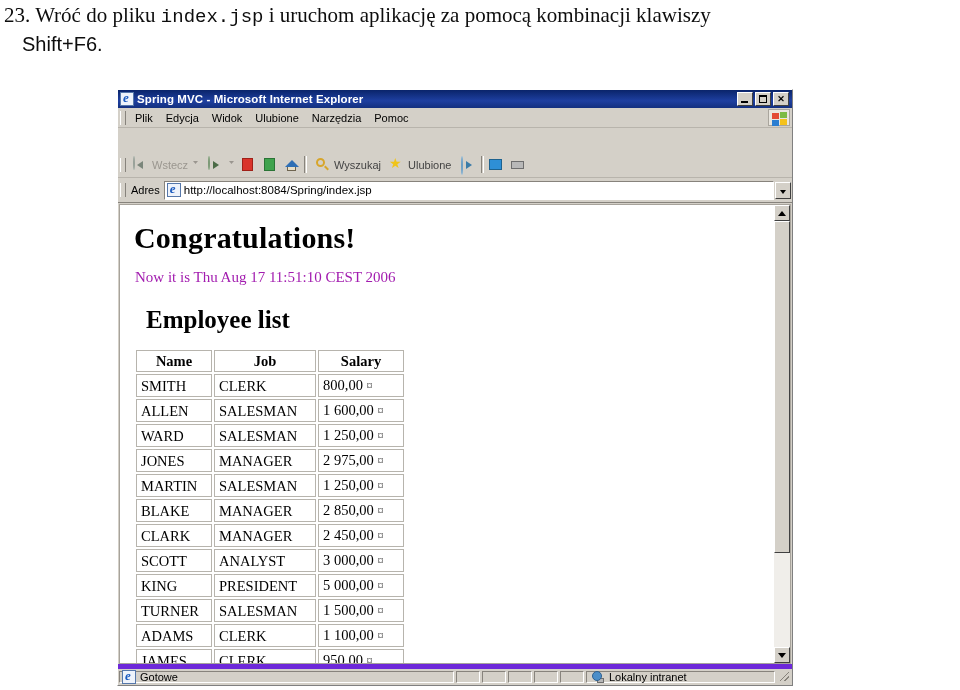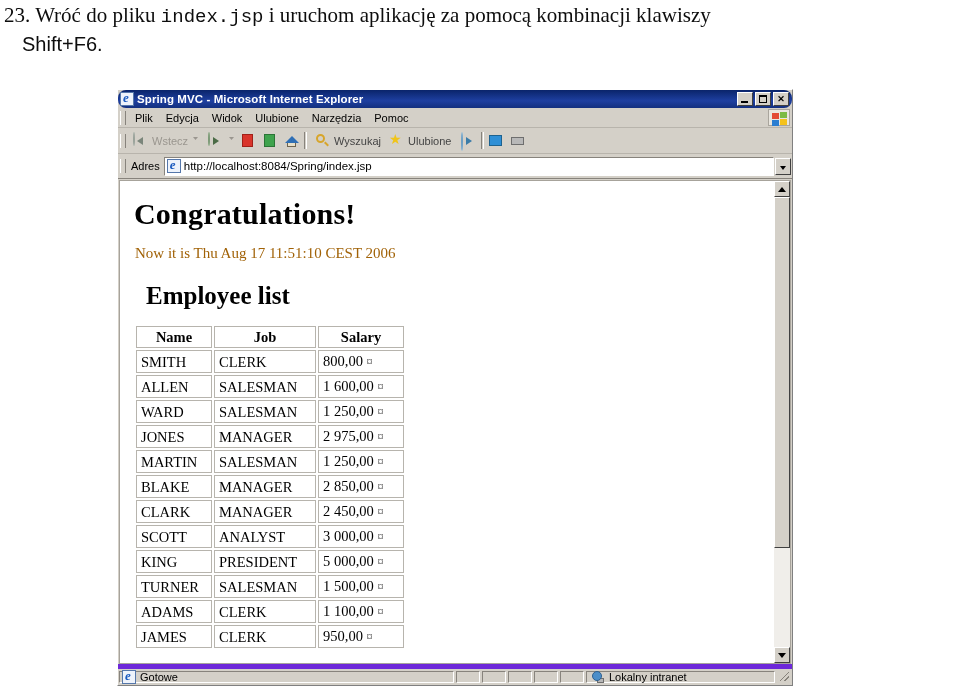--- a/index.html
+++ b/index.html
@@ -60,21 +60,20 @@
   }
 
   
   .titlebar {
     height: 18px;
     background: linear-gradient(to bottom, #0a246a 0%, #1e3fa0 60%, #13307f 100%);
     display: flex;
     align-items: center;
     padding: 0 1px 0 2px;
     flex: none;
-    border-radius: 8px;
   }
   .title-icon {
     width: 14px; height: 14px;
     margin-right: 3px;
     background: #eef3fb;
     border: 1px solid #5577aa;
     box-sizing: border-box;
     position: relative;
     flex: none;
   }
@@ -168,20 +167,21 @@
   .win-flag .f4 { left: 11px; top: 9px; background: #f5c21b; }
 
   
   .toolbar {
     height: 25px;
     background: #d4d0c8;
     display: flex;
     align-items: center;
     border-bottom: 1px solid #b8b4ac;
     flex: none;
+    margin-top: 24px;
   }
   .tb-btn {
     display: flex;
     align-items: center;
     gap: 3px;
     padding: 1px 4px;
     font-family: "Liberation Sans", sans-serif;
     font-size: 11px;
     color: #444;
     white-space: nowrap;
@@ -365,21 +365,21 @@
     font-family: "Liberation Serif", serif;
     font-size: 30px;
     font-weight: bold;
     color: #000;
     letter-spacing: 0.2px;
   }
   .page .nowline {
     margin: 14px 0 0 1px;
     font-family: "Liberation Serif", serif;
     font-size: 15px;
-    color: #a16207;
+    color: #a21caf;
   }
   .page h2 {
     margin: 20px 0 0 12px;
     font-family: "Liberation Serif", serif;
     font-size: 25px;
     font-weight: bold;
     color: #000;
   }
   table.emp {
     margin-top: 14px;

